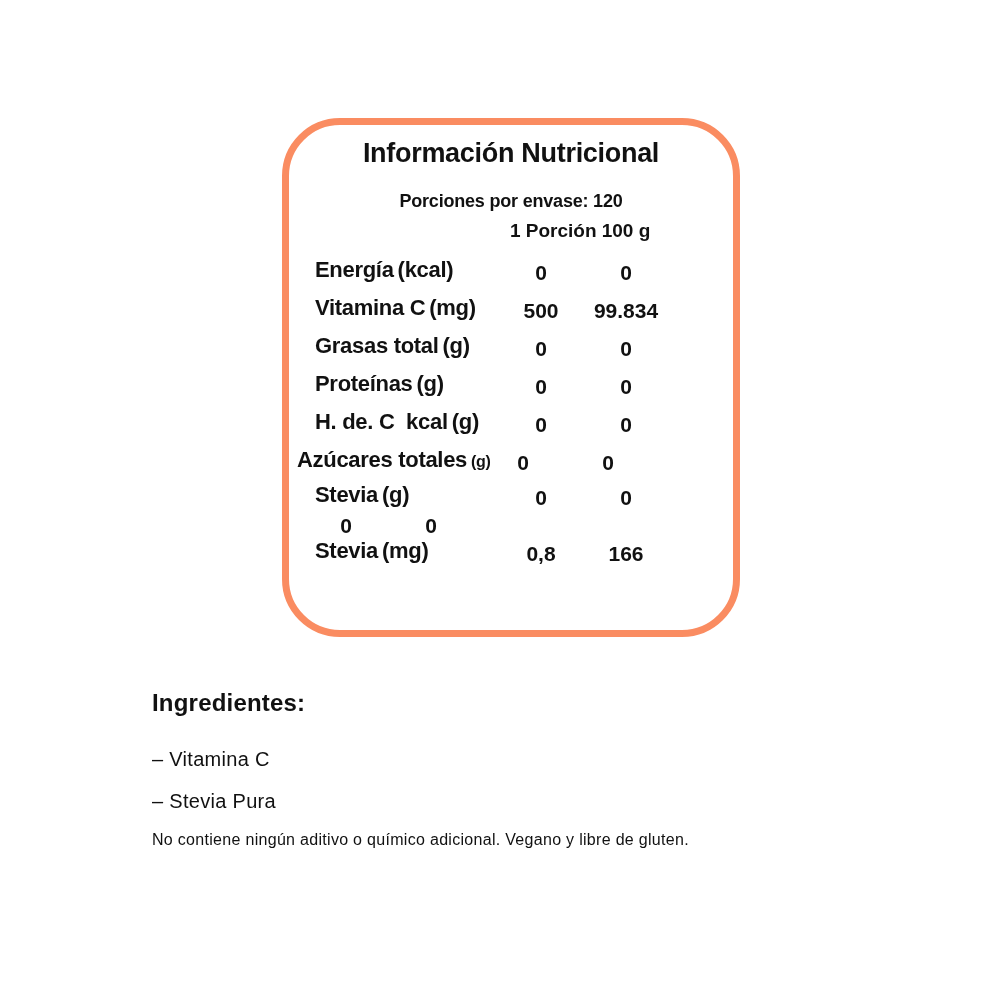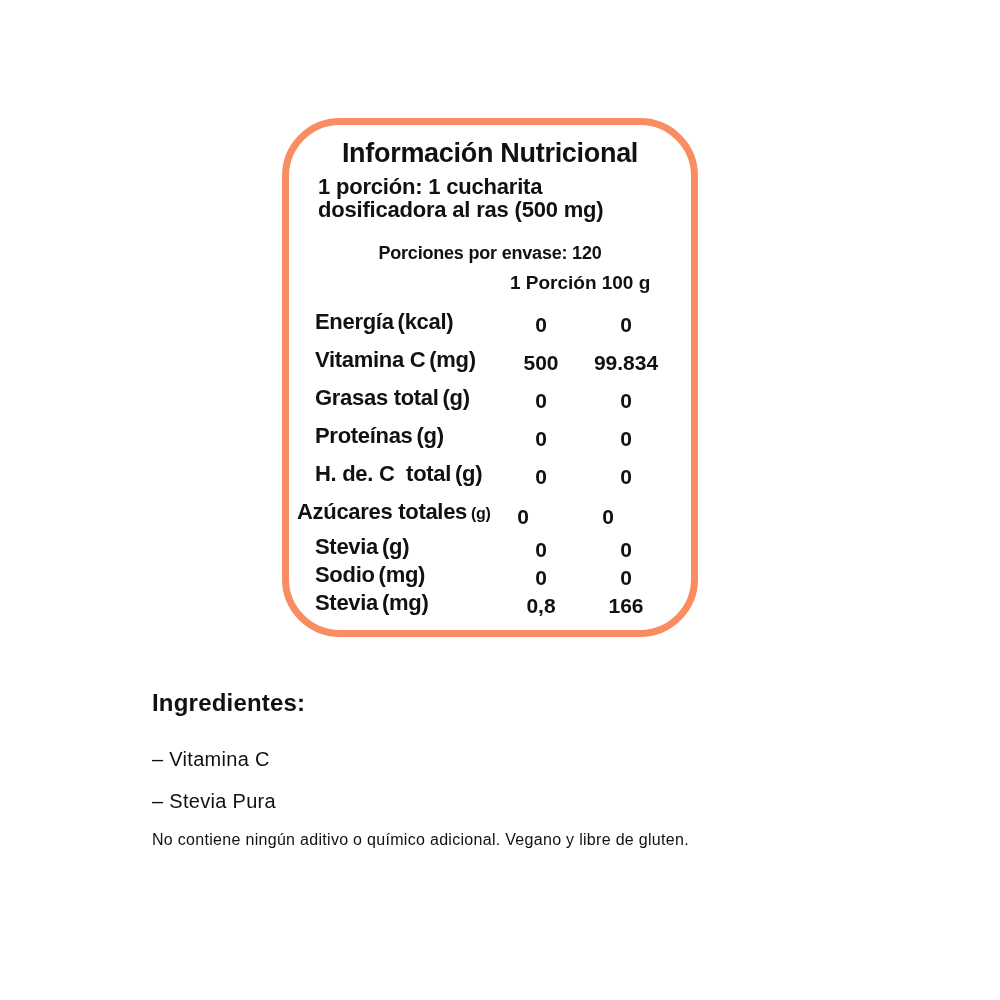--- a/index.html
+++ b/index.html
@@ -2,21 +2,21 @@
 <html><head>
 <meta charset="utf-8">
 <style>
   html,body{margin:0;padding:0;}
   body{
     width:1000px;height:1000px;background:#ffffff;position:relative;
     font-family:"Liberation Sans", sans-serif;color:#111;overflow:hidden;
   }
   
   .nutri-box{
-    position:absolute;left:282px;top:118px;width:416px;height:519px;
+    position:absolute;left:282px;top:118px;width:458px;height:519px;
     box-sizing:border-box;border:7px solid #FA8C61;border-radius:58px;
     background:#fff;padding-top:13px;
   }
   .nutri-title{
     text-align:center;font-size:27px;font-weight:700;letter-spacing:-0.3px;
     line-height:31px;margin:0;
   }
   .serving{
     padding-left:29px;margin-top:6px;font-size:22px;font-weight:700;
     line-height:23px;letter-spacing:-0.2px;
@@ -25,21 +25,21 @@
     text-align:center;margin-top:19px;font-size:18px;font-weight:700;
     letter-spacing:-0.2px;line-height:26px;
   }
   .cols{display:flex;padding:0 26px;}
   .col-label{width:195px;flex:none;white-space:pre;}
   .col-v1{width:62px;flex:none;text-align:center;}
   .col-v2{width:88px;flex:none;text-align:center;margin-left:10px;}
   .head-row{margin-top:5px;font-size:19px;font-weight:700;line-height:24px;}
   .head-row .col-v1{white-space:nowrap;}
   .rows{margin-top:15px;}
-  .nrow{font-size:22px;font-weight:700;line-height:24px;margin-bottom:14px;align-items:flex-end;}
+  .nrow{font-size:22px;font-weight:700;line-height:24px;margin-bottom:14px;}
   .nrow:nth-child(6){margin-bottom:9px;padding-left:8px;}
   .nrow:nth-child(7){margin-bottom:4px;}
   .nrow:nth-child(8){margin-bottom:4px;}
   .nrow:last-child{margin-bottom:0;}
   .nrow .col-label{letter-spacing:-0.3px;}
   .nrow .col-v1,.nrow .col-v2{position:relative;top:3px;font-size:21px;}
   .unit{margin-left:4px;}
   .unit.small{font-size:16px;font-weight:700;}
   
   .ingredients{position:absolute;left:152px;top:689px;width:655px;}
@@ -48,24 +48,20 @@
   .ing-item.first{margin-top:30px;}
   .ing-item.second{margin-top:18px;}
   .ing-note{margin:8px 0 0 0;font-size:16px;line-height:38px;letter-spacing:0.3px;}
 </style>
 </head>
 <body>
 
 <div class="nutri-box">
   <h1 class="nutri-title">Información Nutricional</h1>
 
-  <div class="serving">
-    <div>1 porción: 1 cucharita</div>
-    <div>dosificadora al ras (500 mg)</div>
-  </div>
 
   <div class="servings-per">Porciones por envase: 120</div>
 
   <div class="cols head-row">
     <div class="col-label"></div>
     <div class="col-v1">1 Porción</div>
     <div class="col-v2">100 g</div>
   </div>
 
   <div class="rows">
@@ -83,36 +79,35 @@
       <div class="col-label"><span>Grasas total</span><span class="unit">(g)</span></div>
       <div class="col-v1">0</div>
       <div class="col-v2">0</div>
     </div>
     <div class="cols nrow">
       <div class="col-label"><span>Proteínas</span><span class="unit">(g)</span></div>
       <div class="col-v1">0</div>
       <div class="col-v2">0</div>
     </div>
     <div class="cols nrow">
-      <div class="col-label"><span>H. de. C  total</span><span class="unit">(g)</span></div>
+      <div class="col-label"><span>H. de. C  kcal</span><span class="unit">(g)</span></div>
       <div class="col-v1">0</div>
       <div class="col-v2">0</div>
     </div>
     <div class="cols nrow">
       <div class="col-label"><span>Azúcares totales</span><span class="unit small">(g)</span></div>
       <div class="col-v1">0</div>
       <div class="col-v2">0</div>
     </div>
     <div class="cols nrow">
       <div class="col-label"><span>Stevia</span><span class="unit">(g)</span></div>
       <div class="col-v1">0</div>
       <div class="col-v2">0</div>
     </div>
     <div class="cols nrow">
-      <div class="col-label"><span>Sodio</span><span class="unit">(mg)</span></div>
       <div class="col-v1">0</div>
       <div class="col-v2">0</div>
     </div>
     <div class="cols nrow">
       <div class="col-label"><span>Stevia</span><span class="unit">(mg)</span></div>
       <div class="col-v1">0,8</div>
       <div class="col-v2">166</div>
     </div>
   </div>
 </div>

